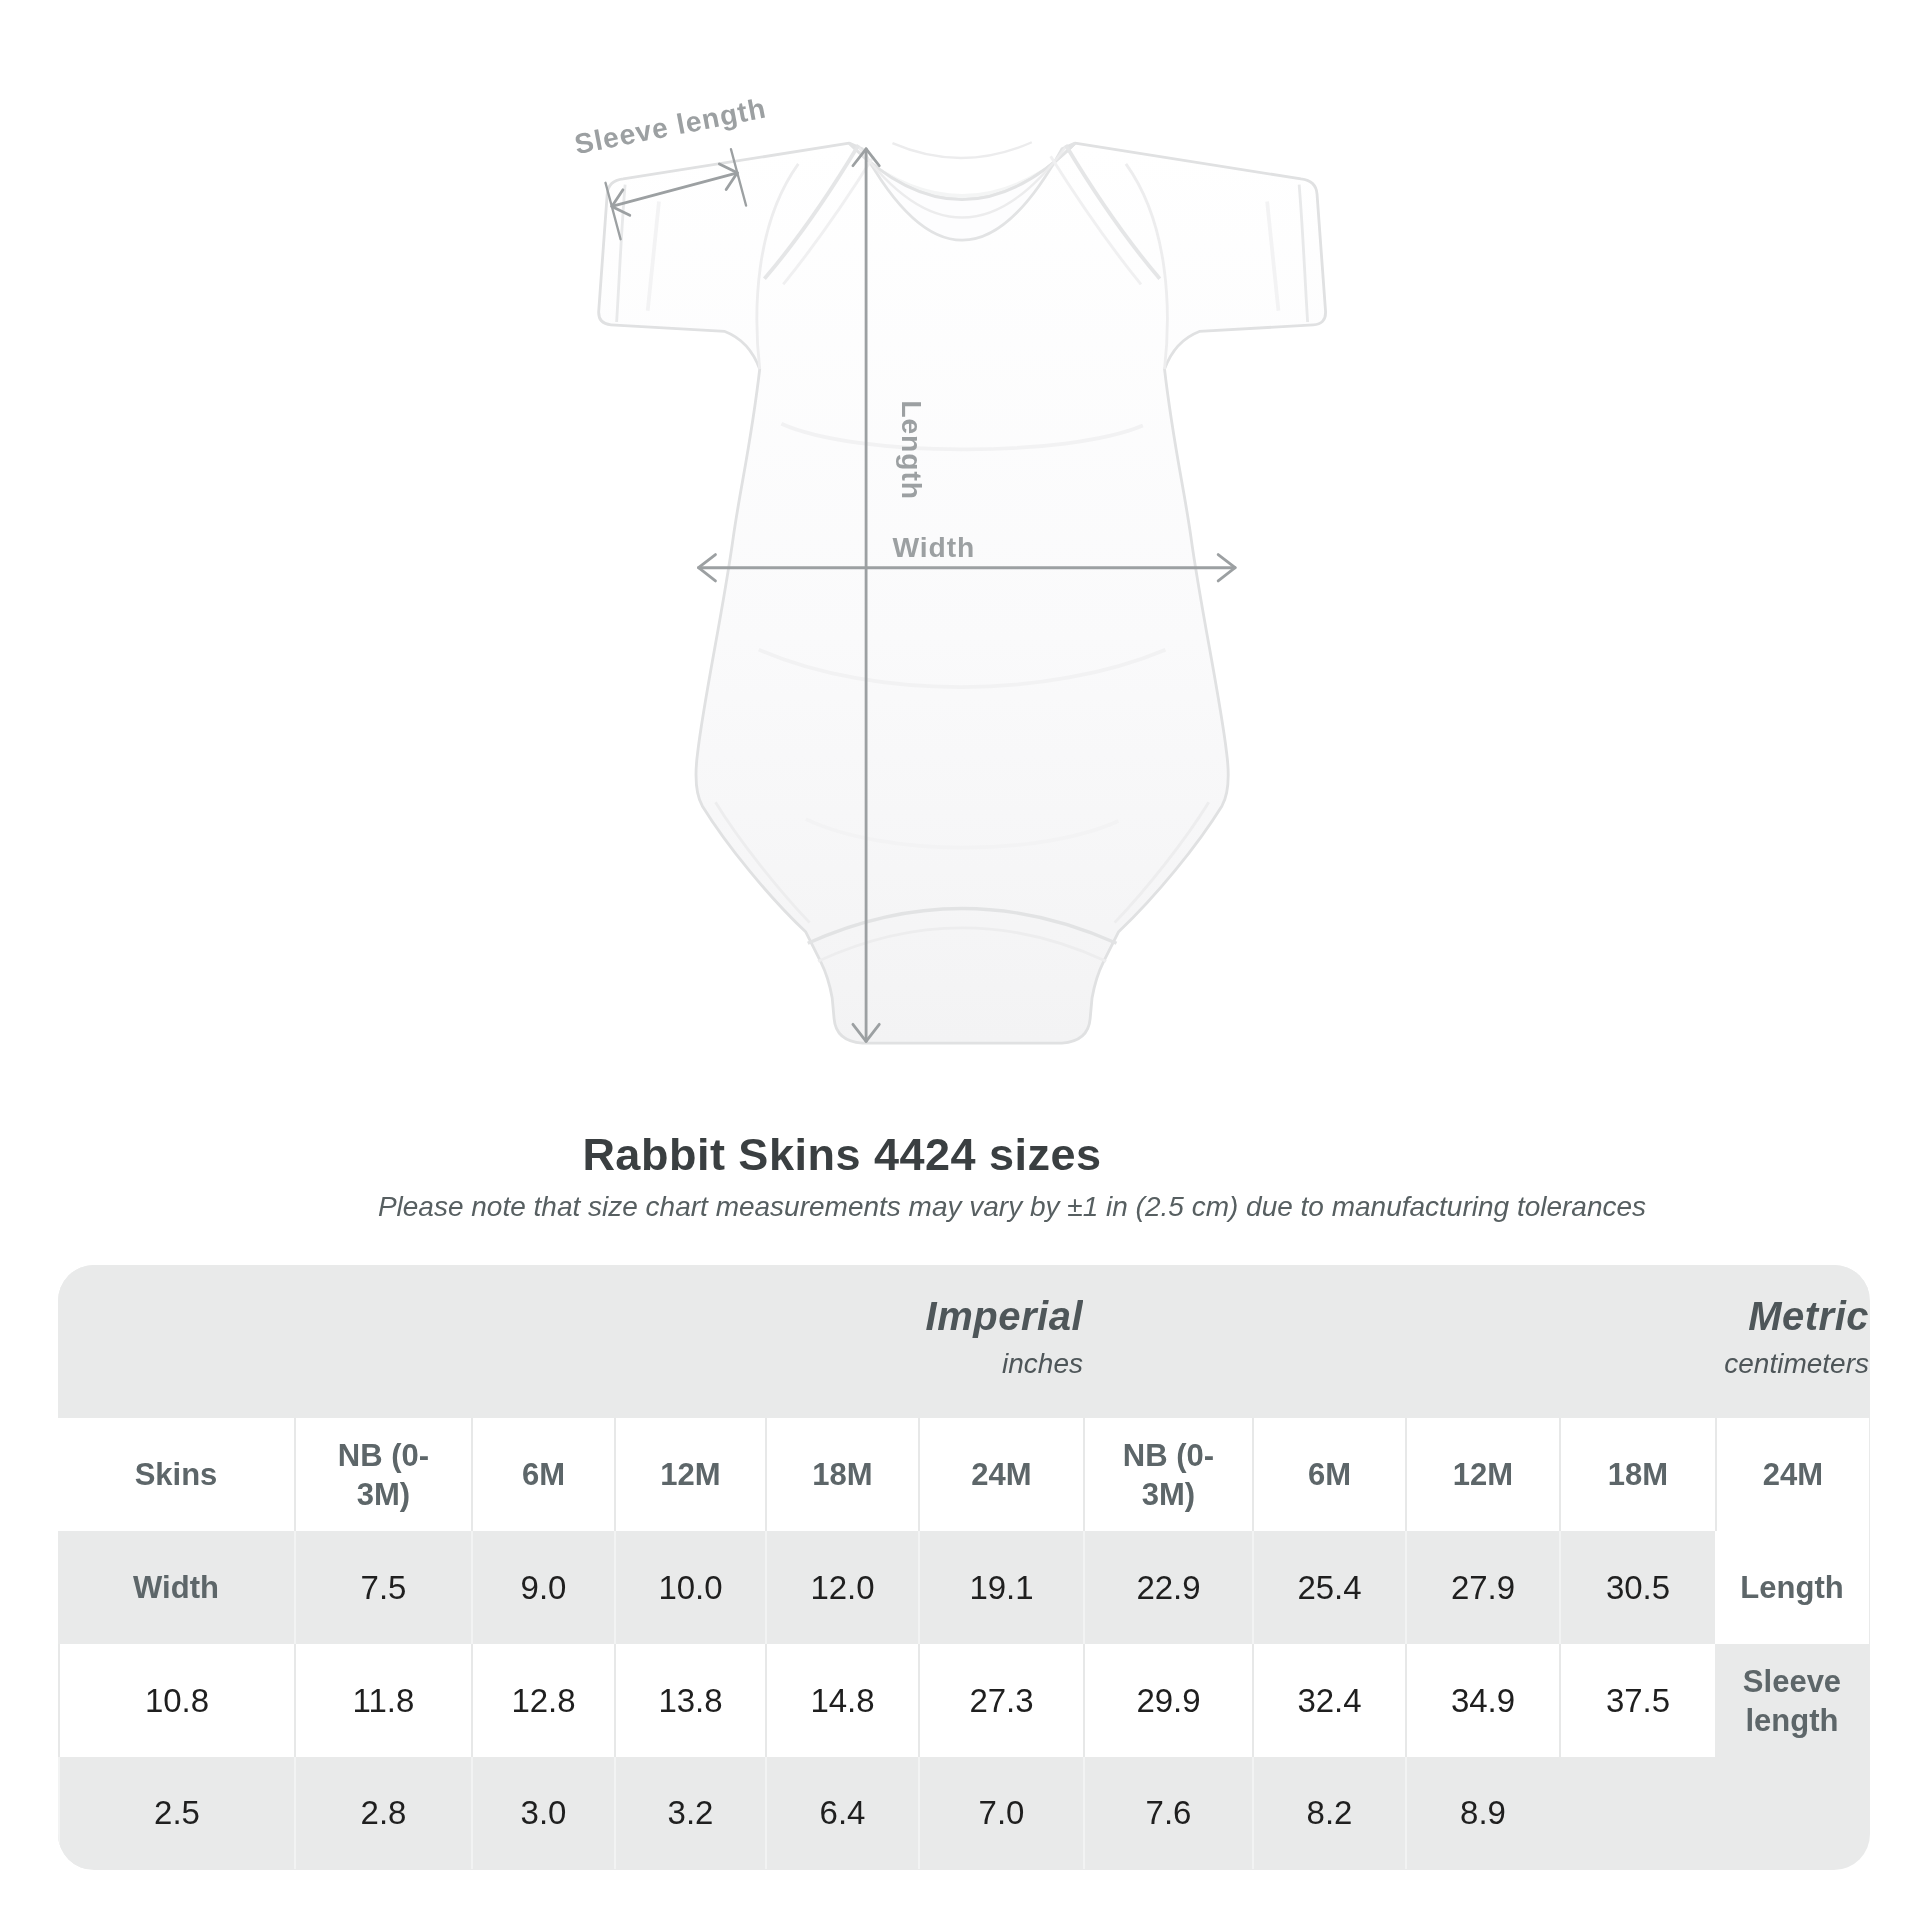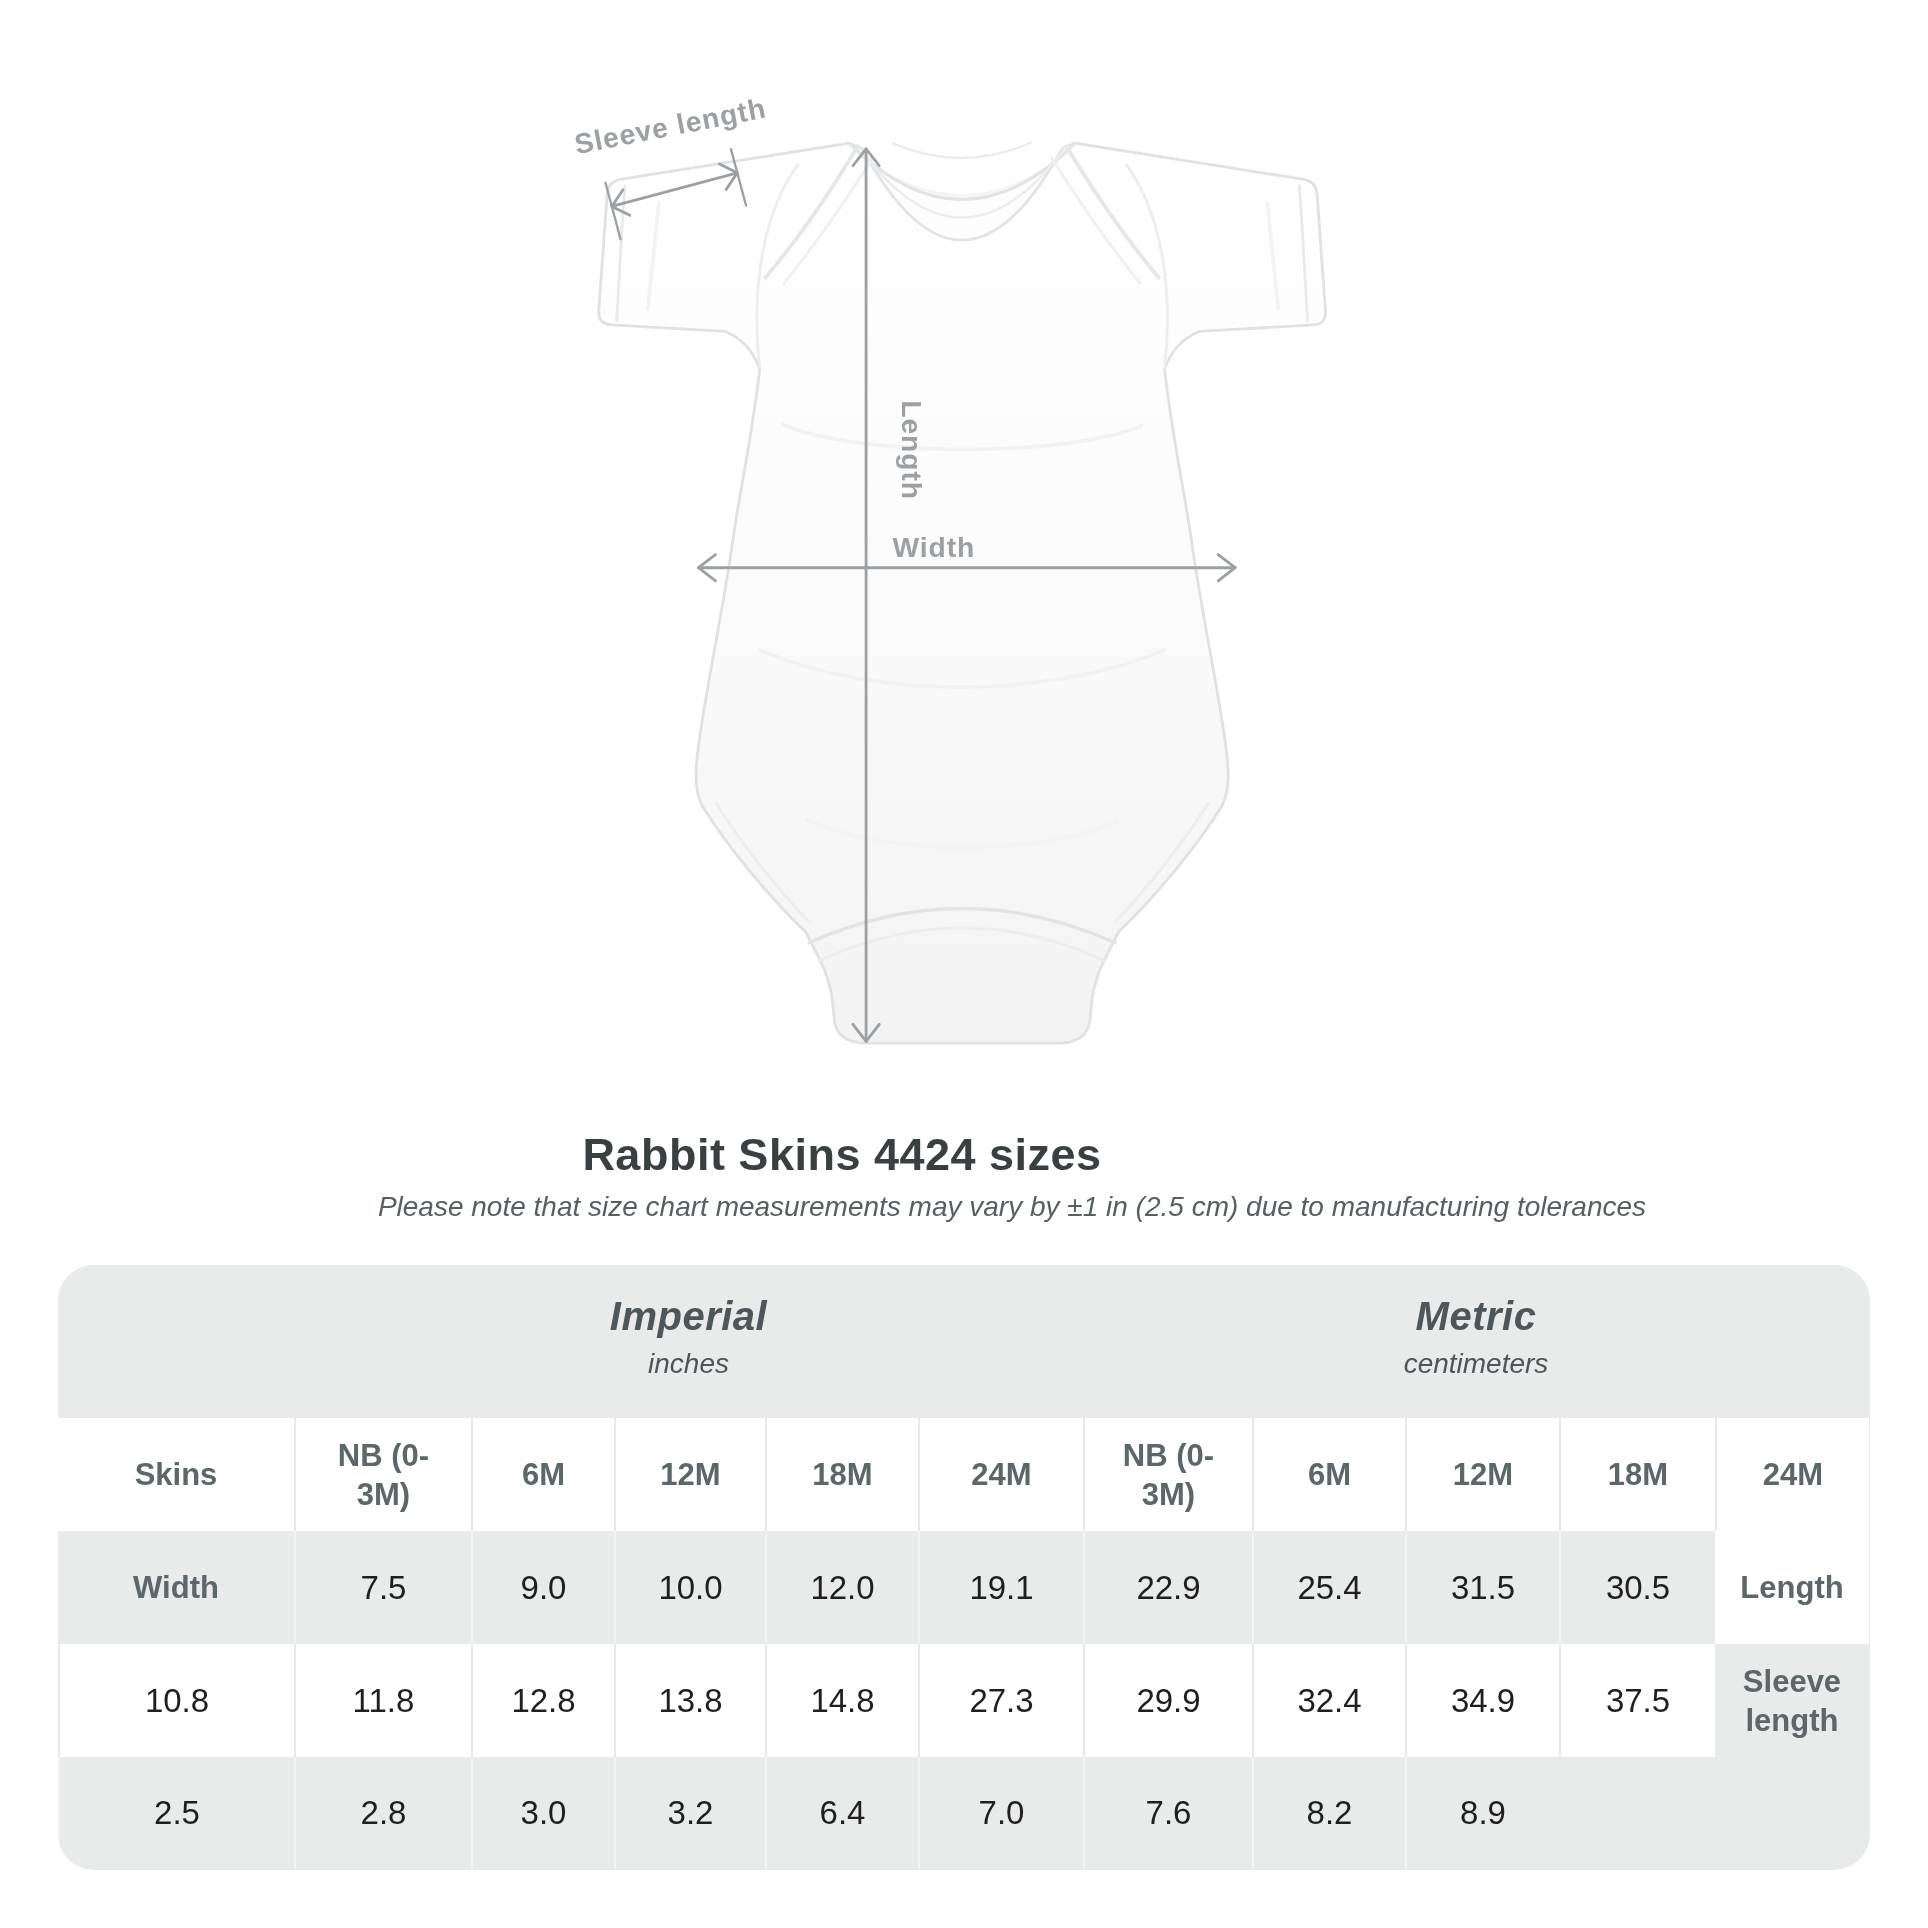--- a/index.html
+++ b/index.html
@@ -32,21 +32,21 @@
   .c{display:flex;align-items:center;justify-content:center;text-align:center;}
   .w{background:#ffffff;}
   .g{background:#e9eaea;}
   .bl{border-left:2.8px solid transparent;}
   .w.bl{border-left-color:#e7e8e8;}
   .g.bl{border-left-color:#f2f3f3;}
   .hdr{font-weight:bold;color:#5d6669;font-size:31px;line-height:39px;}
   .hdr span{display:inline-block;max-width:119px;}
   .val{color:#1f1f1f;font-size:33px;}
   .band{grid-row:1;}
-  .band-group{display:flex;flex-direction:column;align-items:center;justify-content:center;gap:9.4px;padding-bottom:9.4px;}
+  .band-group{display:flex;flex-direction:column;align-items:flex-end;justify-content:center;gap:9.4px;padding-bottom:9.4px;}
   .band-label{font-size:40px;font-weight:bold;font-style:italic;color:#4e5659;letter-spacing:0.5px;}
   .band-unit{font-size:28px;font-style:italic;color:#4e5659;}
   .gi{grid-column:2 / span 5;}
   .gm{grid-column:7 / span 5;}
 </style>
 </head>
 <body>
 
 <div class="canvas">
 
@@ -191,21 +191,21 @@
       </div>
 
     <div class="c g hdr">Width</div>
     <div class="c g val bl">7.5</div>
     <div class="c g val bl">9.0</div>
     <div class="c g val bl">10.0</div>
     <div class="c g val bl">12.0</div>
     <div class="c g val bl">19.1</div>
     <div class="c g val bl">22.9</div>
     <div class="c g val bl">25.4</div>
-    <div class="c g val bl">31.5</div>
+    <div class="c g val bl">27.9</div>
     <div class="c g val bl">30.5</div>
 
     <div class="c w hdr">Length</div>
     <div class="c w val bl">10.8</div>
     <div class="c w val bl">11.8</div>
     <div class="c w val bl">12.8</div>
     <div class="c w val bl">13.8</div>
     <div class="c w val bl">14.8</div>
     <div class="c w val bl">27.3</div>
     <div class="c w val bl">29.9</div>

